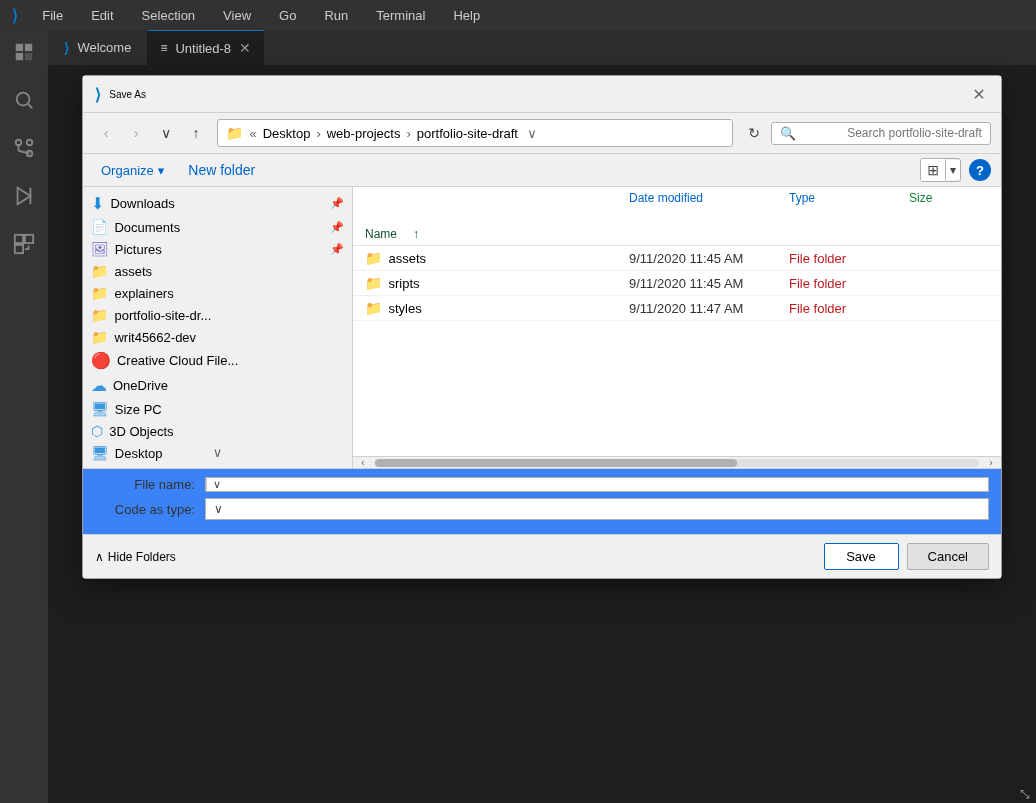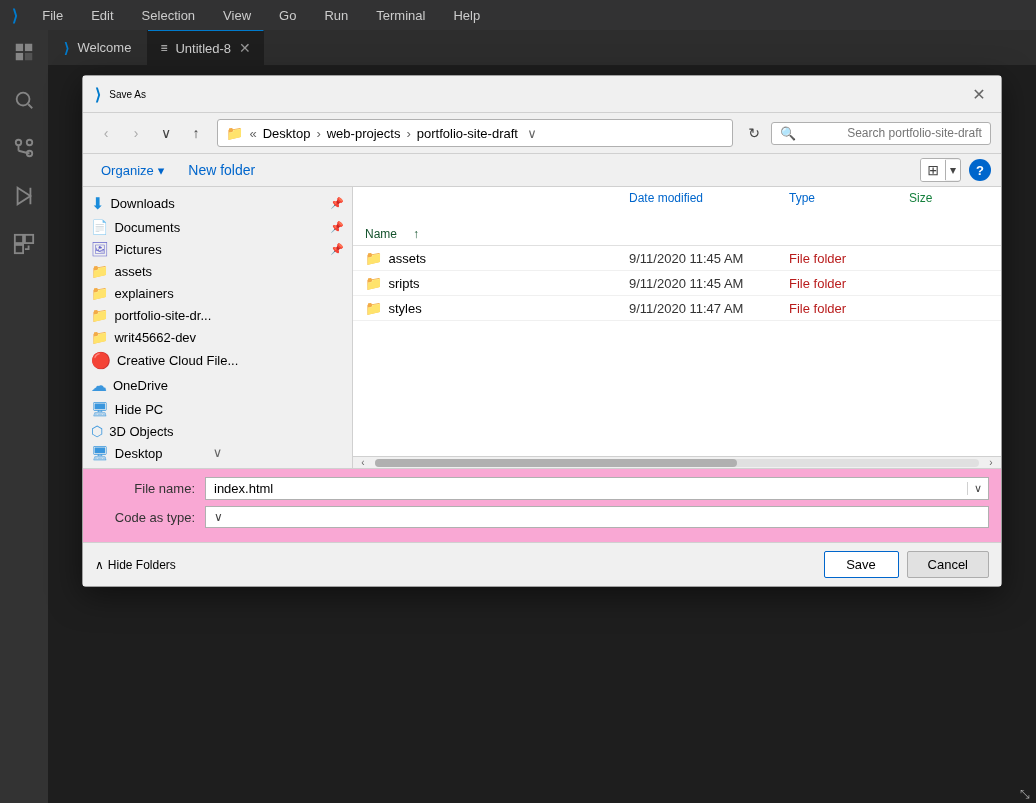--- a/index.html
+++ b/index.html
@@ -417,21 +417,21 @@
       border-top: 1px solid #d0d0d0;
     }
     .hscroll-left { width: 20px; text-align: center; cursor: pointer; color: #666; font-size: 10px; }
     .hscroll-track { flex: 1; height: 8px; background: #e0e0e0; border-radius: 4px; position: relative; margin: 0 2px; }
     .hscroll-thumb { position: absolute; left: 0; top: 0; height: 8px; width: 60%; background: #b0b0b0; border-radius: 4px; }
     .hscroll-right { width: 20px; text-align: center; cursor: pointer; color: #666; font-size: 10px; }
 
     
     .dialog-footer {
       padding: 8px 12px;
-      background: #f9a8d4;
+      background: #3b82f6;
       border-top: 1px solid #d0d0d0;
     }
     .form-row {
       display: flex;
       align-items: center;
       margin-bottom: 6px;
     }
     .form-label {
       width: 110px;
       text-align: right;
@@ -690,21 +690,21 @@
                 <span>Creative Cloud File...</span>
               </div>
 
               <div class="sidebar-item">
                 <span style="color:#3a96dd; font-size:16px;">☁</span>
                 <span>OneDrive</span>
               </div>
 
               <div class="sidebar-item">
                 <span style="color:#3a96dd; font-size:14px;">🖥</span>
-                <span>Hide PC</span>
+                <span>Size PC</span>
               </div>
 
               <div class="sidebar-item">
                 <span style="color:#3a96dd; font-size:14px;">⬡</span>
                 <span>3D Objects</span>
               </div>
 
               <div class="sidebar-item">
                 <span style="color:#3a96dd; font-size:14px;">🖥</span>
                 <span>Desktop</span>
@@ -763,21 +763,20 @@
                 </div>
                 <div class="hscroll-right">›</div>
               </div>
             </div>
           </div>
 
           <div class="dialog-footer">
             <div class="form-row">
               <div class="form-label">File name:</div>
               <div class="form-input-wrapper">
-                <input class="form-input-text" type="text" value="index.html" style="">
                 <span class="form-input-arrow">∨</span>
               </div>
             </div>
             <div class="form-row">
               <div class="form-label">Code as type:</div>
               <div class="form-select">
                 <span class="form-select-arrow">∨</span>
               </div>
             </div>
           </div>

